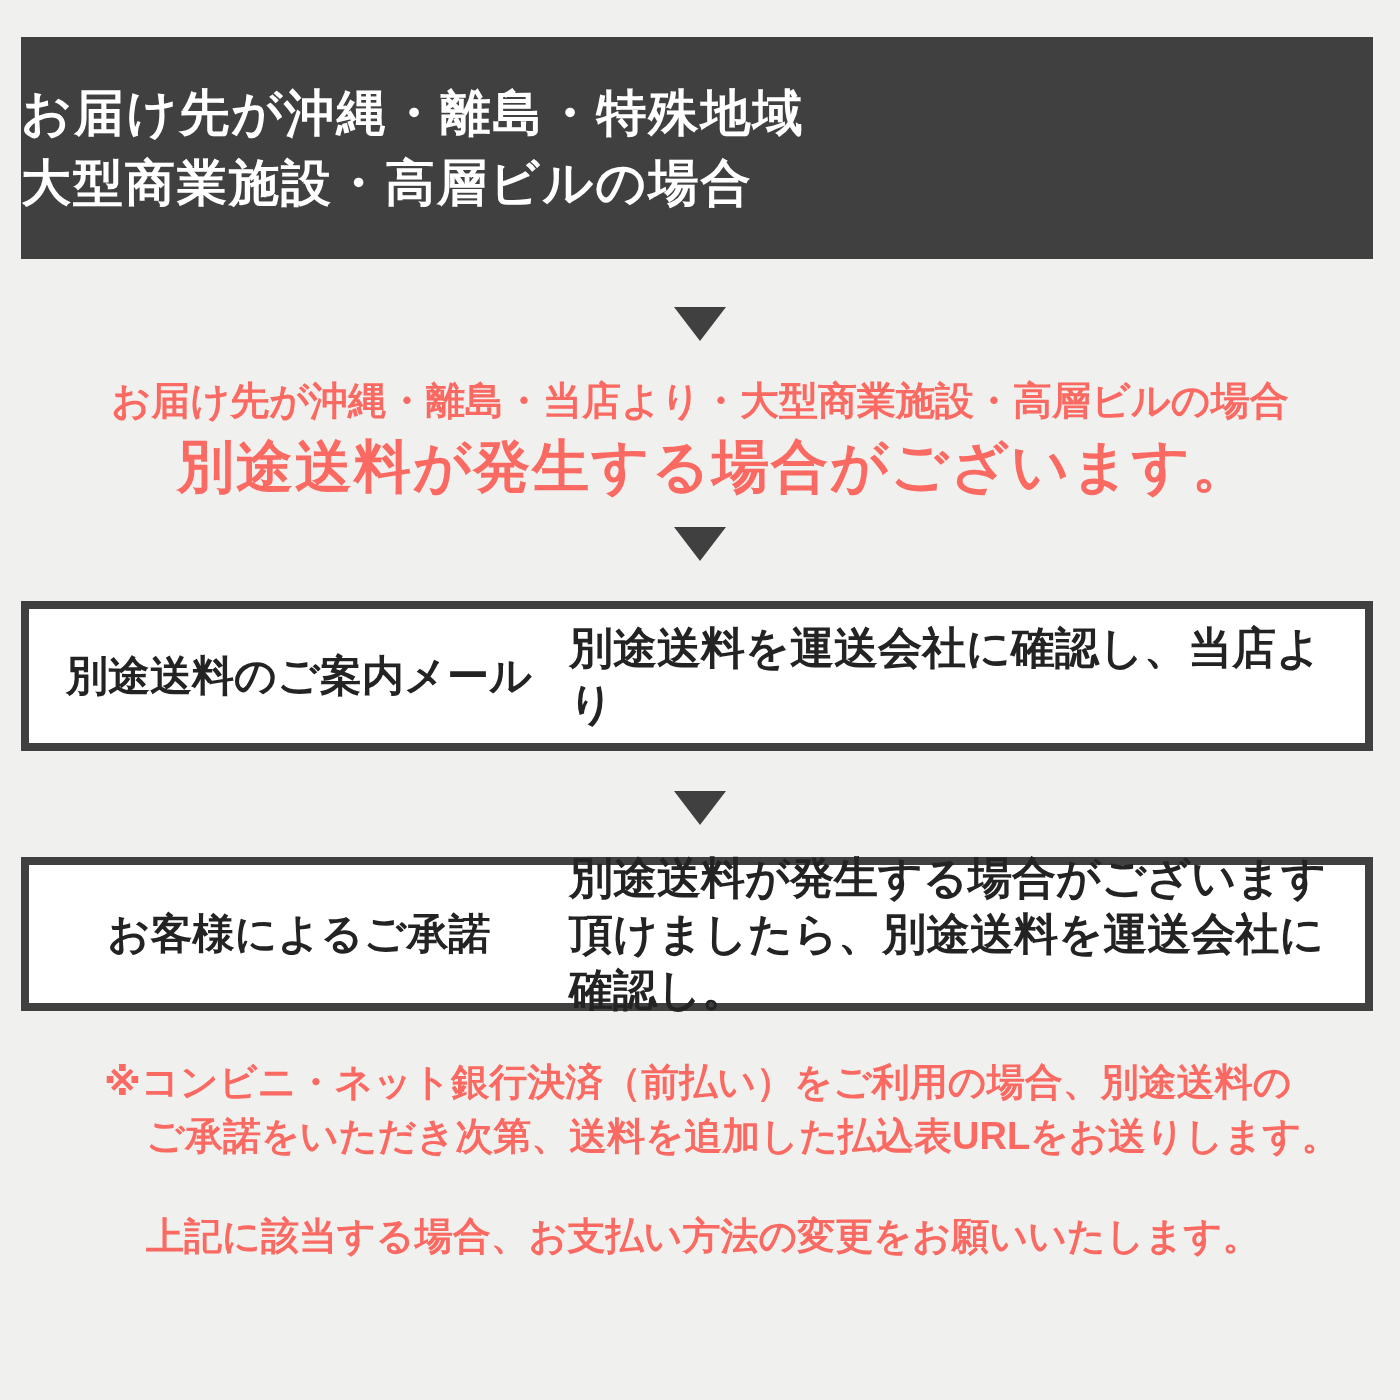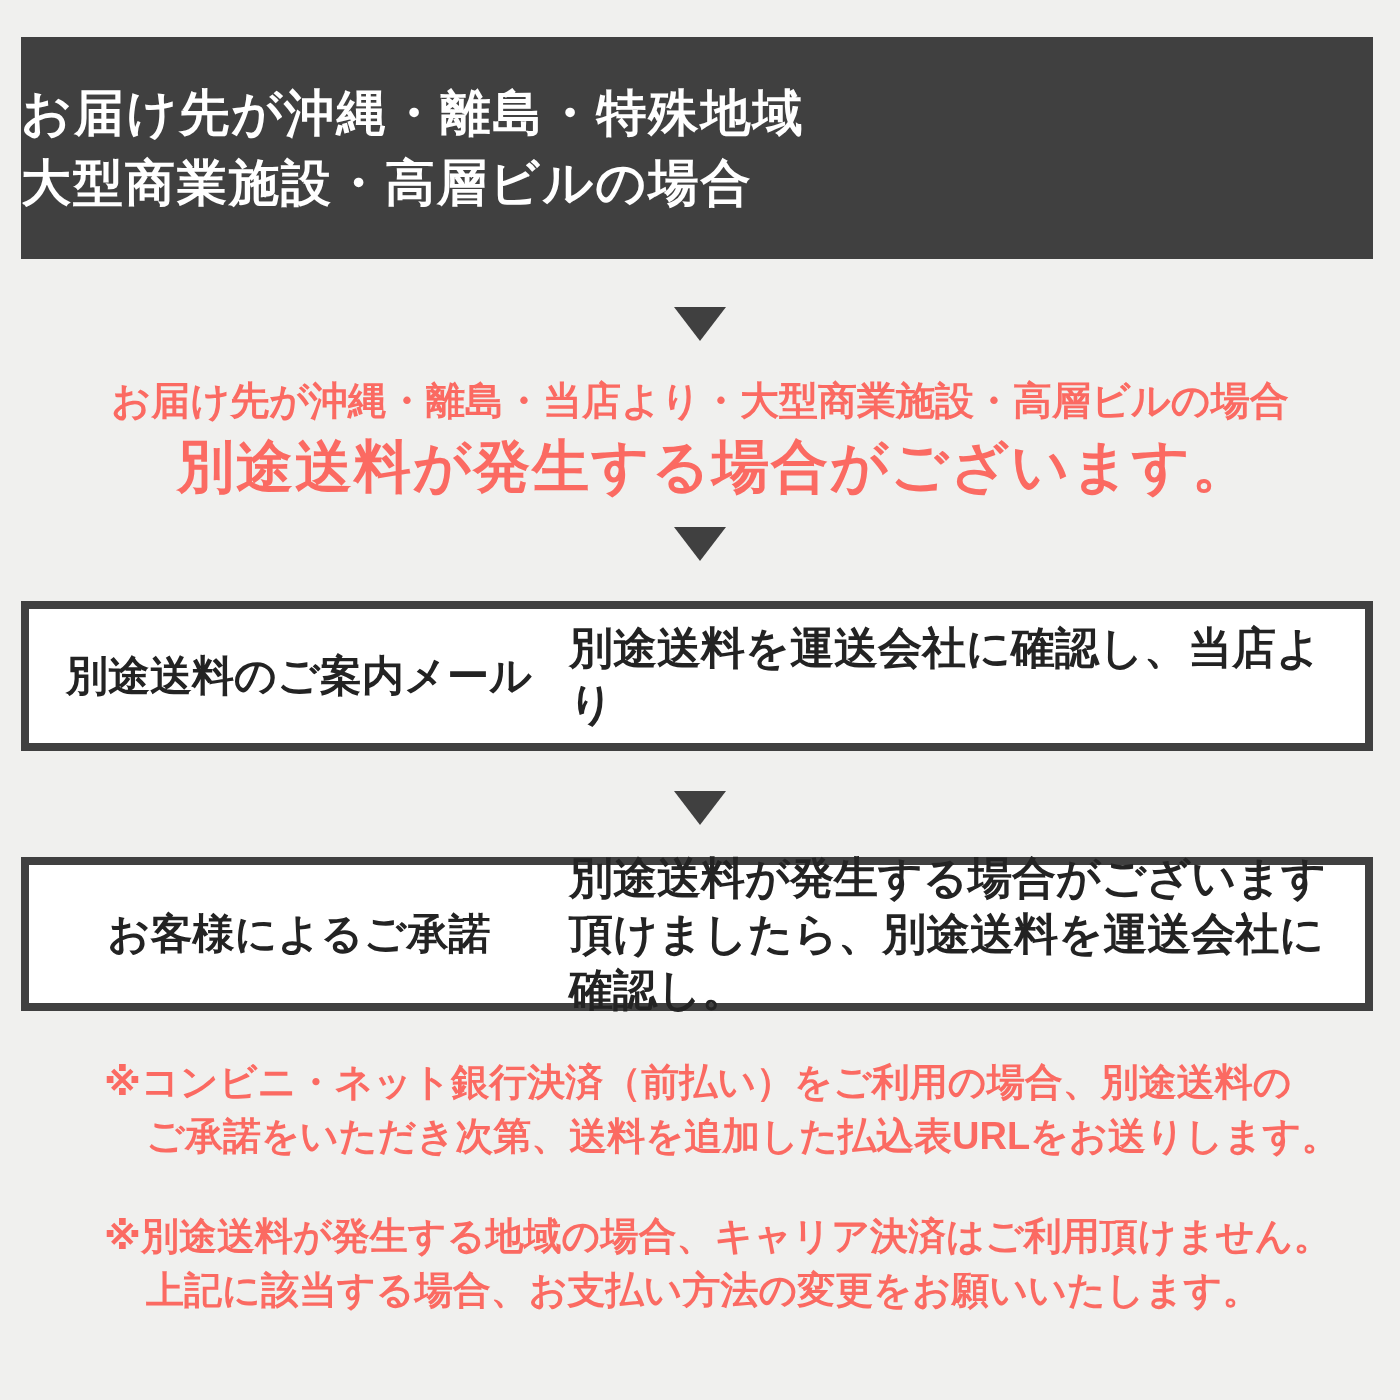--- a/index.html
+++ b/index.html
@@ -112,18 +112,17 @@
       <div>頂けましたら、別途送料を運送会社に確認し。</div>
     </div>
   </section>
 
   <section class="notes">
     <div class="note">
       <div class="note-l1">※コンビニ・ネット銀行決済（前払い）をご利用の場合、別途送料の</div>
       <div class="note-l2">ご承諾をいただき次第、送料を追加した払込表URLをお送りします。</div>
     </div>
     <div class="note">
-      <div class="note-l1">※別途送料が発生する地域の場合、キャリア決済はご利用頂けません。</div>
       <div class="note-l2">上記に該当する場合、お支払い方法の変更をお願いいたします。</div>
     </div>
   </section>
 
 </main>
 
 </body></html>

